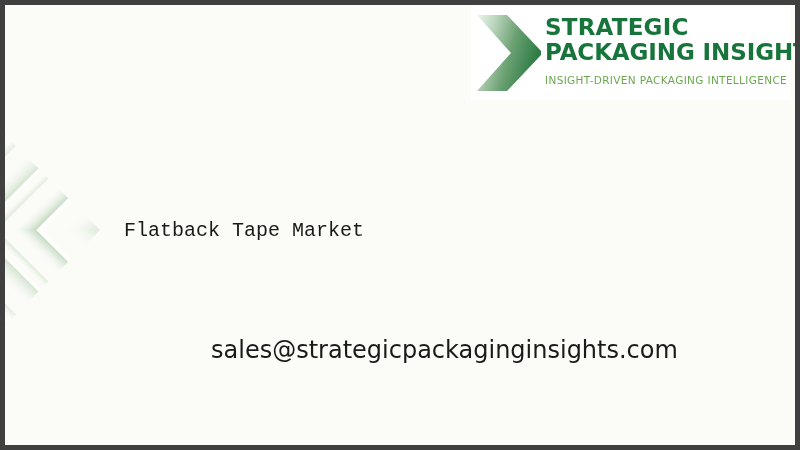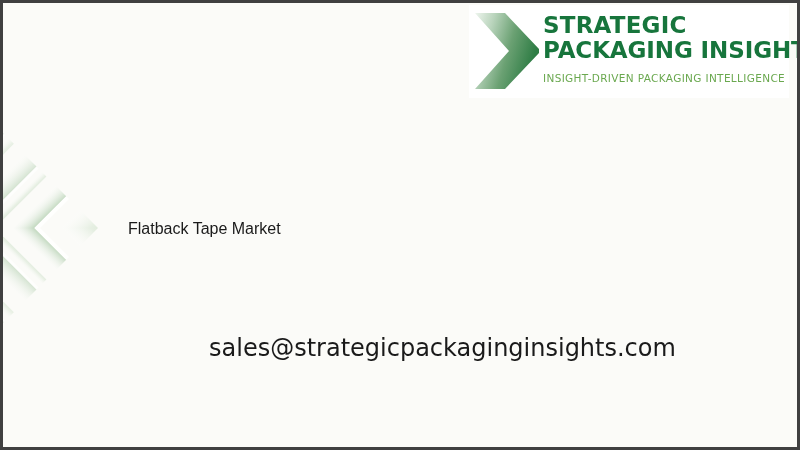--- a/index.html
+++ b/index.html
@@ -5,21 +5,21 @@
   html, body {
     margin: 0;
     padding: 0;
     background: #ffffff;
   }
   #slide {
     position: relative;
     width: 800px;
     height: 450px;
     box-sizing: border-box;
-    border: 3px solid #404040;
+    border: 5px solid #404040;
     background: #fbfbf8;
     overflow: hidden;
     font-family: "DejaVu Sans", sans-serif;
   }
 
   
   #deco {
     position: absolute;
     left: 0;
     top: 0;
@@ -66,25 +66,25 @@
     color: #6aa84f;
     font-family: "DejaVu Sans", sans-serif;
     font-size: 10.5px;
     letter-spacing: 0.35px;
     white-space: nowrap;
   }
 
   
   #report-title {
     position: absolute;
-    left: 125px;
+    left: 119px;
     top: 211px;
     color: #1a1a1a;
-    font-family: Liberation Sans, sans-serif;
-    font-size: 16px;
+    font-family: Liberation Mono, monospace;
+    font-size: 20px;
     line-height: 30px;
     white-space: nowrap;
   }
   #contact-email {
     position: absolute;
     left: 186px;
     top: 329px;
     color: #1a1a1a;
     font-family: "DejaVu Sans", sans-serif;
     font-size: 24px;

